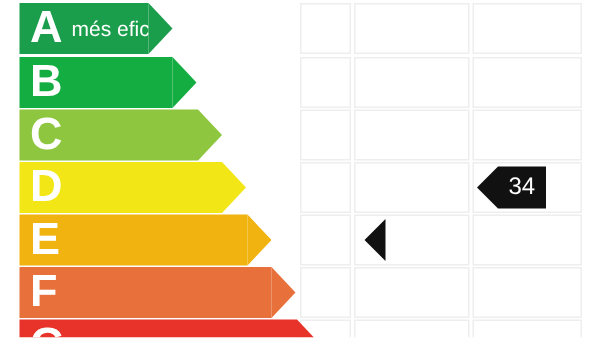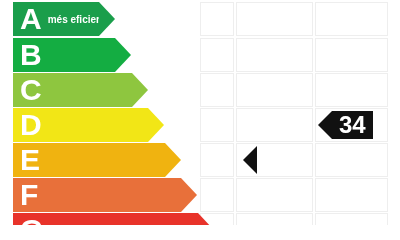--- a/index.html
+++ b/index.html
@@ -64,22 +64,22 @@
     color: #ffffff;
     font-size: 30px;
     font-weight: bold;
     line-height: 1;
     margin-left: 7px;
     letter-spacing: -1px;
     font-family: "Liberation Sans", sans-serif;
   }
   .band-note {
     color: #ffffff;
-    font-size: 10px;
-    font-weight: bold;
+    font-size: 14px;
+    font-weight: normal;
     margin-left: 7px;
     white-space: nowrap;
   }
 
   
   .marker {
     position: absolute;
     height: 28px;
     background: #111111;
     display: flex;
@@ -91,22 +91,22 @@
     left: -14px;
     top: 0;
     width: 0;
     height: 0;
     border-top: 14px solid transparent;
     border-bottom: 14px solid transparent;
     border-right: 14px solid #111111;
   }
   .marker-value {
     color: #ffffff;
-    font-size: 24px;
-    font-weight: bold;
+    font-size: 16px;
+    font-weight: normal;
     line-height: 1;
     padding: 0 7px;
     letter-spacing: 0px;
   }
 </style>
 </head>
 <body>
 
 <div id="chart">
 

